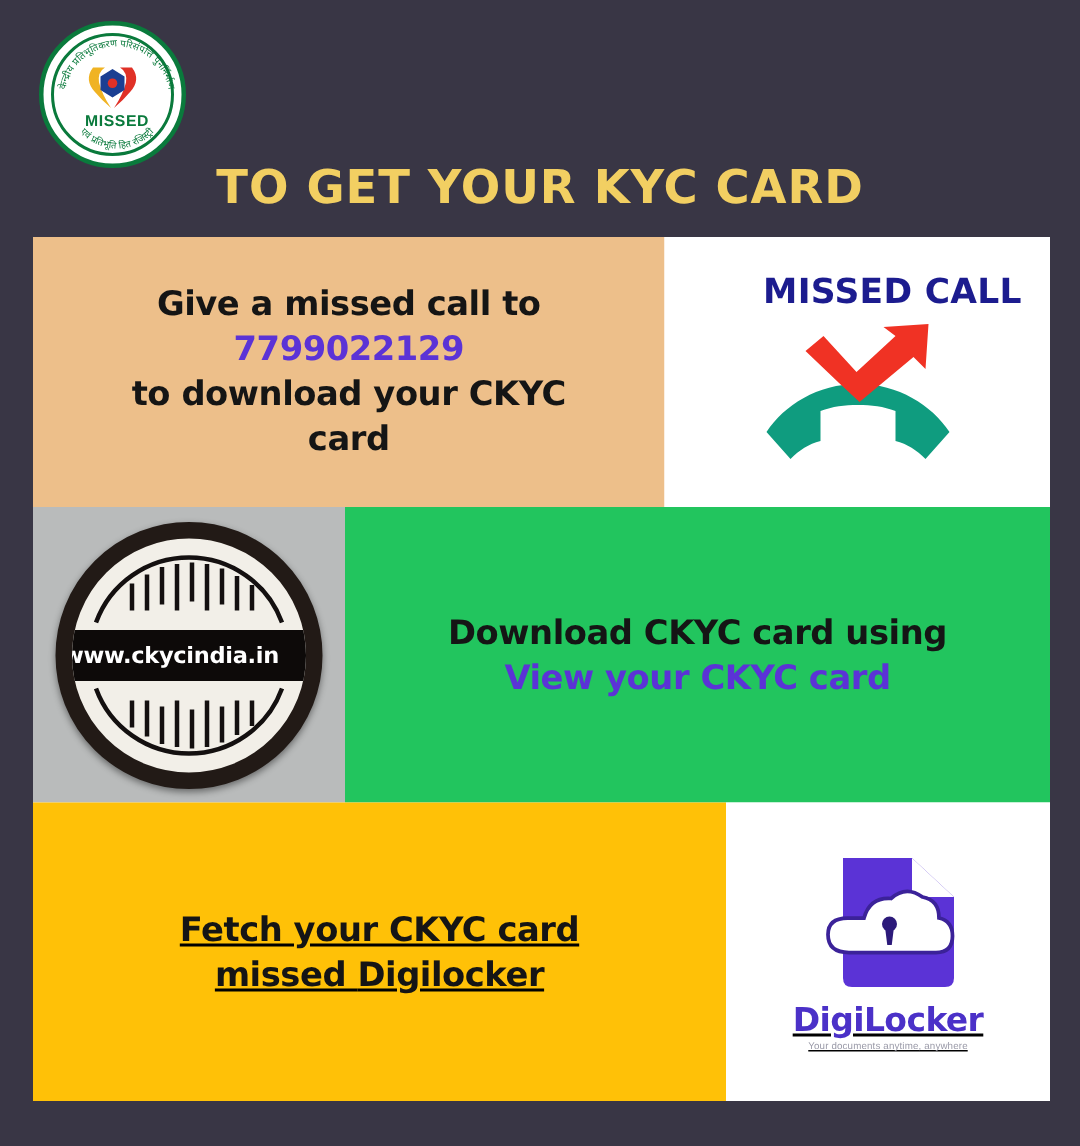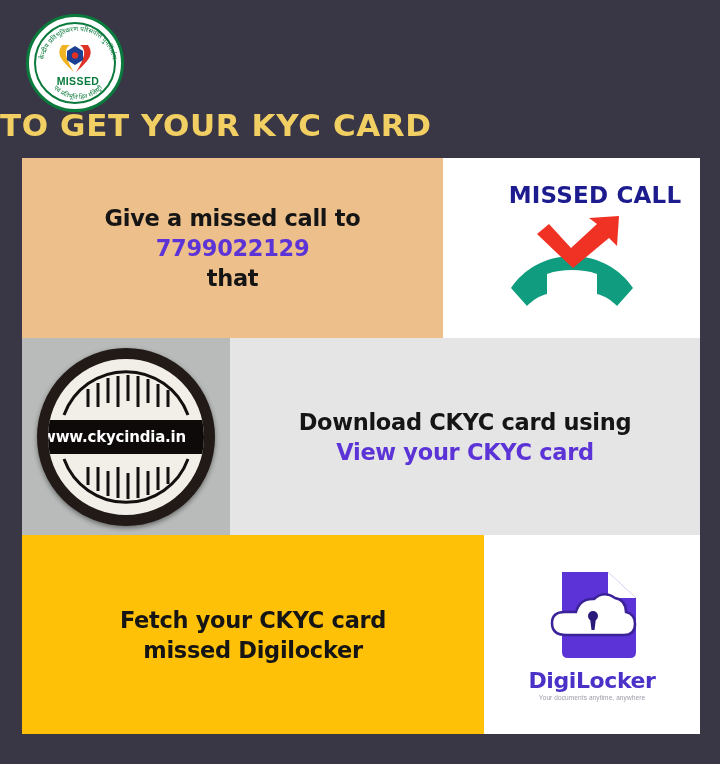--- a/index.html
+++ b/index.html
@@ -92,20 +92,21 @@
     letter-spacing: -0.1px;
   }
   .header-para .hl {
     color: #f2cf62;
   }
   .header-title {
     position: absolute;
     left: 0;
     top: 107px;
     width: 720px;
+    text-align: center;
     font-size: 31px;
     font-weight: bold;
     color: #f2cf62;
     letter-spacing: 0.6px;
     font-family: "DejaVu Sans", sans-serif;
   }
 
   
   .panel {
     position: absolute;
@@ -117,21 +118,21 @@
     overflow: hidden;
   }
   .row {
     position: absolute;
     left: 0;
     width: 678px;
     display: flex;
   }
   .row-1 { top: 0;   height: 180px; }
   .row-2 { top: 180; height: 197px; }
-  .row-3 { top: 377px; height: 199px; }
+  .row-3 { top: 377px; height: 199px; text-decoration: underline; }
 
   .cell {
     position: relative;
     height: 100%;
     box-sizing: border-box;
     display: flex;
     align-items: center;
     justify-content: center;
   }
 
@@ -147,21 +148,21 @@
     flex-direction: column;
   }
 
   
   .cell-r2-badge {
     width: 208px;
     background: #b9bbbb;
   }
   .cell-r2-text {
     width: 470px;
-    background: #e5e5e5;
+    background: #22c55e;
     flex-direction: column;
   }
 
   
   .cell-r3-text {
     width: 462px;
     background: #ffc107;
     flex-direction: column;
   }
   .cell-r3-icon {
@@ -281,21 +282,22 @@
   <div class="header-title">TO GET YOUR KYC CARD</div>
 </div>
 
 <div class="panel">
 
   <div class="row row-1" style="top:0;height:180px;">
     <div class="cell cell-r1-text">
       <div class="body-text">
         <div class="body-line">Give a missed call to</div>
         <div class="body-line accent">7799022129</div>
-        <div class="body-line">that</div>
+        <div class="body-line">to download your CKYC</div>
+        <div class="body-line">card</div>
       </div>
     </div>
     <div class="cell cell-r1-icon">
       <div class="missed-call-label">MISSED CALL</div>
       <svg width="150" height="100" viewBox="0 0 150 100">
         <path d="M75 42 C48 42 26 56 14 74 L30 92 C36 86 42 82 50 80 L50 60 C58 57 66 56 75 56 C84 56 92 57 100 60 L100 80 C108 82 114 86 120 92 L136 74 C124 56 102 42 75 42 Z" fill="#0f9c7f"></path>
         <path d="M40 20 L52 10 L74 34 L100 10 L92 4 L122 2 L120 32 L112 24 L76 54 L62 41 Z" fill="#f03224"></path>
       </svg>
     </div>
   </div>

